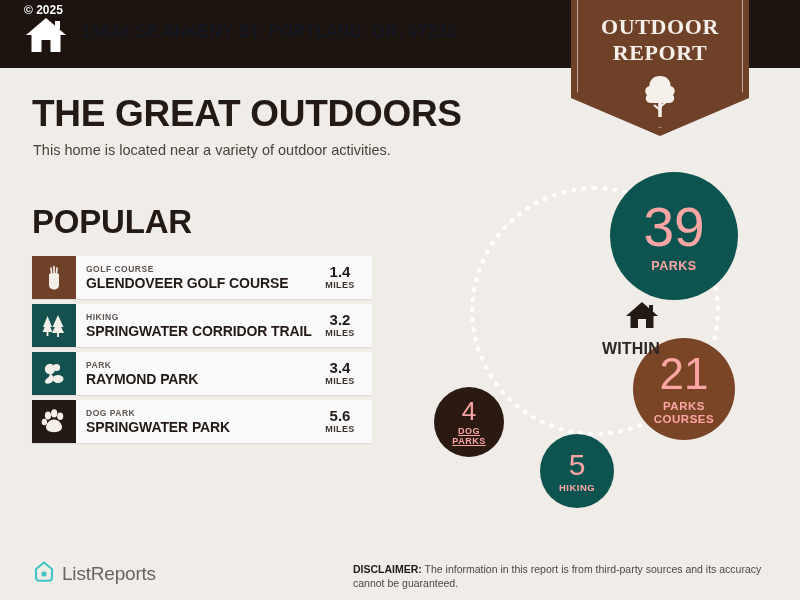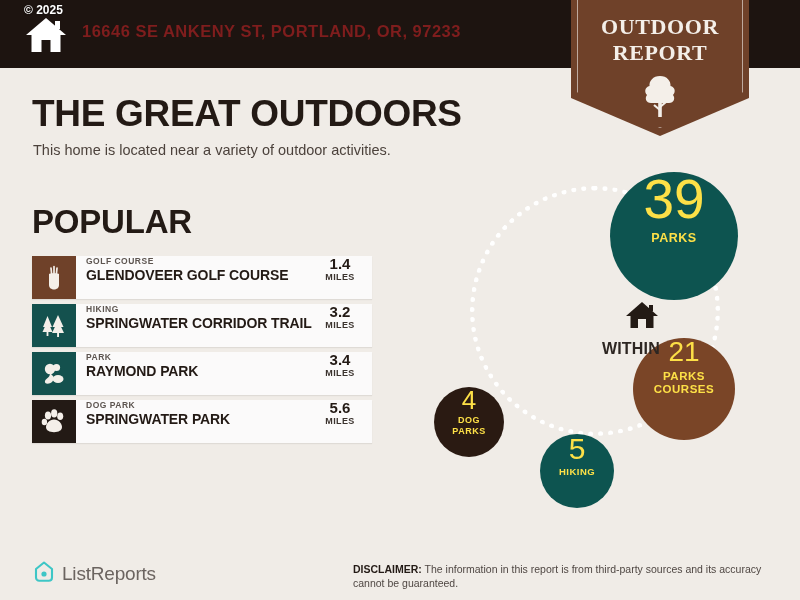--- a/index.html
+++ b/index.html
@@ -40,22 +40,22 @@
     letter-spacing: 0px;
     z-index: 7;
     text-shadow: 0 0 2px rgba(0,0,0,.6);
     margin-left: 14px;
   }
   .address {
     position: absolute;
     left: 82px; top: 22px;
     font-size: 16.5px;
     letter-spacing: 0.5px;
-    color: #7f1d1d;
-    font-weight: 700;
+    color: #0f172a;
+    font-weight: 400;
     z-index: 6;
     white-space: nowrap;
   }
 
   
   .badge {
     position: absolute;
     left: 571px; top: 0;
     width: 178px;
     height: 136px;
@@ -119,21 +119,21 @@
     position: absolute;
     left: 32px; top: 256px;
     width: 340px;
   }
   .poi-row {
     position: relative;
     height: 43px;
     margin-bottom: 5px;
     background: #fbfafa;
     display: flex;
-    align-items: flex-start;
+    align-items: center;
     box-shadow: 0 1px 1px rgba(0,0,0,.07);
   }
   .poi-icon {
     width: 44px;
     height: 43px;
     flex: 0 0 44px;
     display: flex;
     align-items: center;
     justify-content: center;
   }
@@ -190,22 +190,22 @@
     border-radius: 50%;
     border: 5px dotted #ffffff;
     box-sizing: border-box;
   }
   .bubble {
     position: absolute;
     border-radius: 50%;
     display: flex;
     flex-direction: column;
     align-items: center;
-    justify-content: flex-start;
-    color: #fde047;
+    justify-content: center;
+    color: #fca5a5;
     text-align: center;
     line-height: 1;
   }
   .bubble .num {
     font-weight: 300;
   }
   .bubble .lbl {
     font-weight: bold;
     letter-spacing: 0.5px;
   }
@@ -216,38 +216,38 @@
     background: #0d5450;
   }
   #bubble-parks .num { font-size: 55px; margin-bottom: 5px; }
   #bubble-parks .lbl { font-size: 12.5px; }
 
   #bubble-golf {
     left: 213px; top: 166px;
     width: 102px; height: 102px;
     background: #7a4527;
   }
-  #bubble-golf .num { font-size: 28px; margin-bottom: 4px; }
+  #bubble-golf .num { font-size: 44px; margin-bottom: 4px; }
   #bubble-golf .lbl { font-size: 11.5px; line-height: 13px; }
 
   #bubble-hiking {
     left: 120px; top: 262px;
     width: 74px; height: 74px;
     background: #0d5450;
   }
   #bubble-hiking .num { font-size: 30px; margin-bottom: 3px; }
   #bubble-hiking .lbl { font-size: 9.5px; }
 
   #bubble-dog {
     left: 14px; top: 215px;
     width: 70px; height: 70px;
     background: #2a1a12;
   }
   #bubble-dog .num { font-size: 26px; margin-bottom: 2px; }
-  #bubble-dog .lbl { font-size: 9px; line-height: 10.5px; }
+  #bubble-dog .lbl { font-size: 9px; line-height: 10.5px; text-decoration: underline; }
 
   .center-block {
     position: absolute;
     left: 104px; top: 128px;
     width: 136px;
     text-align: right;
   }
   .center-label {
     margin-top: 5px;
     font-size: 16px;

